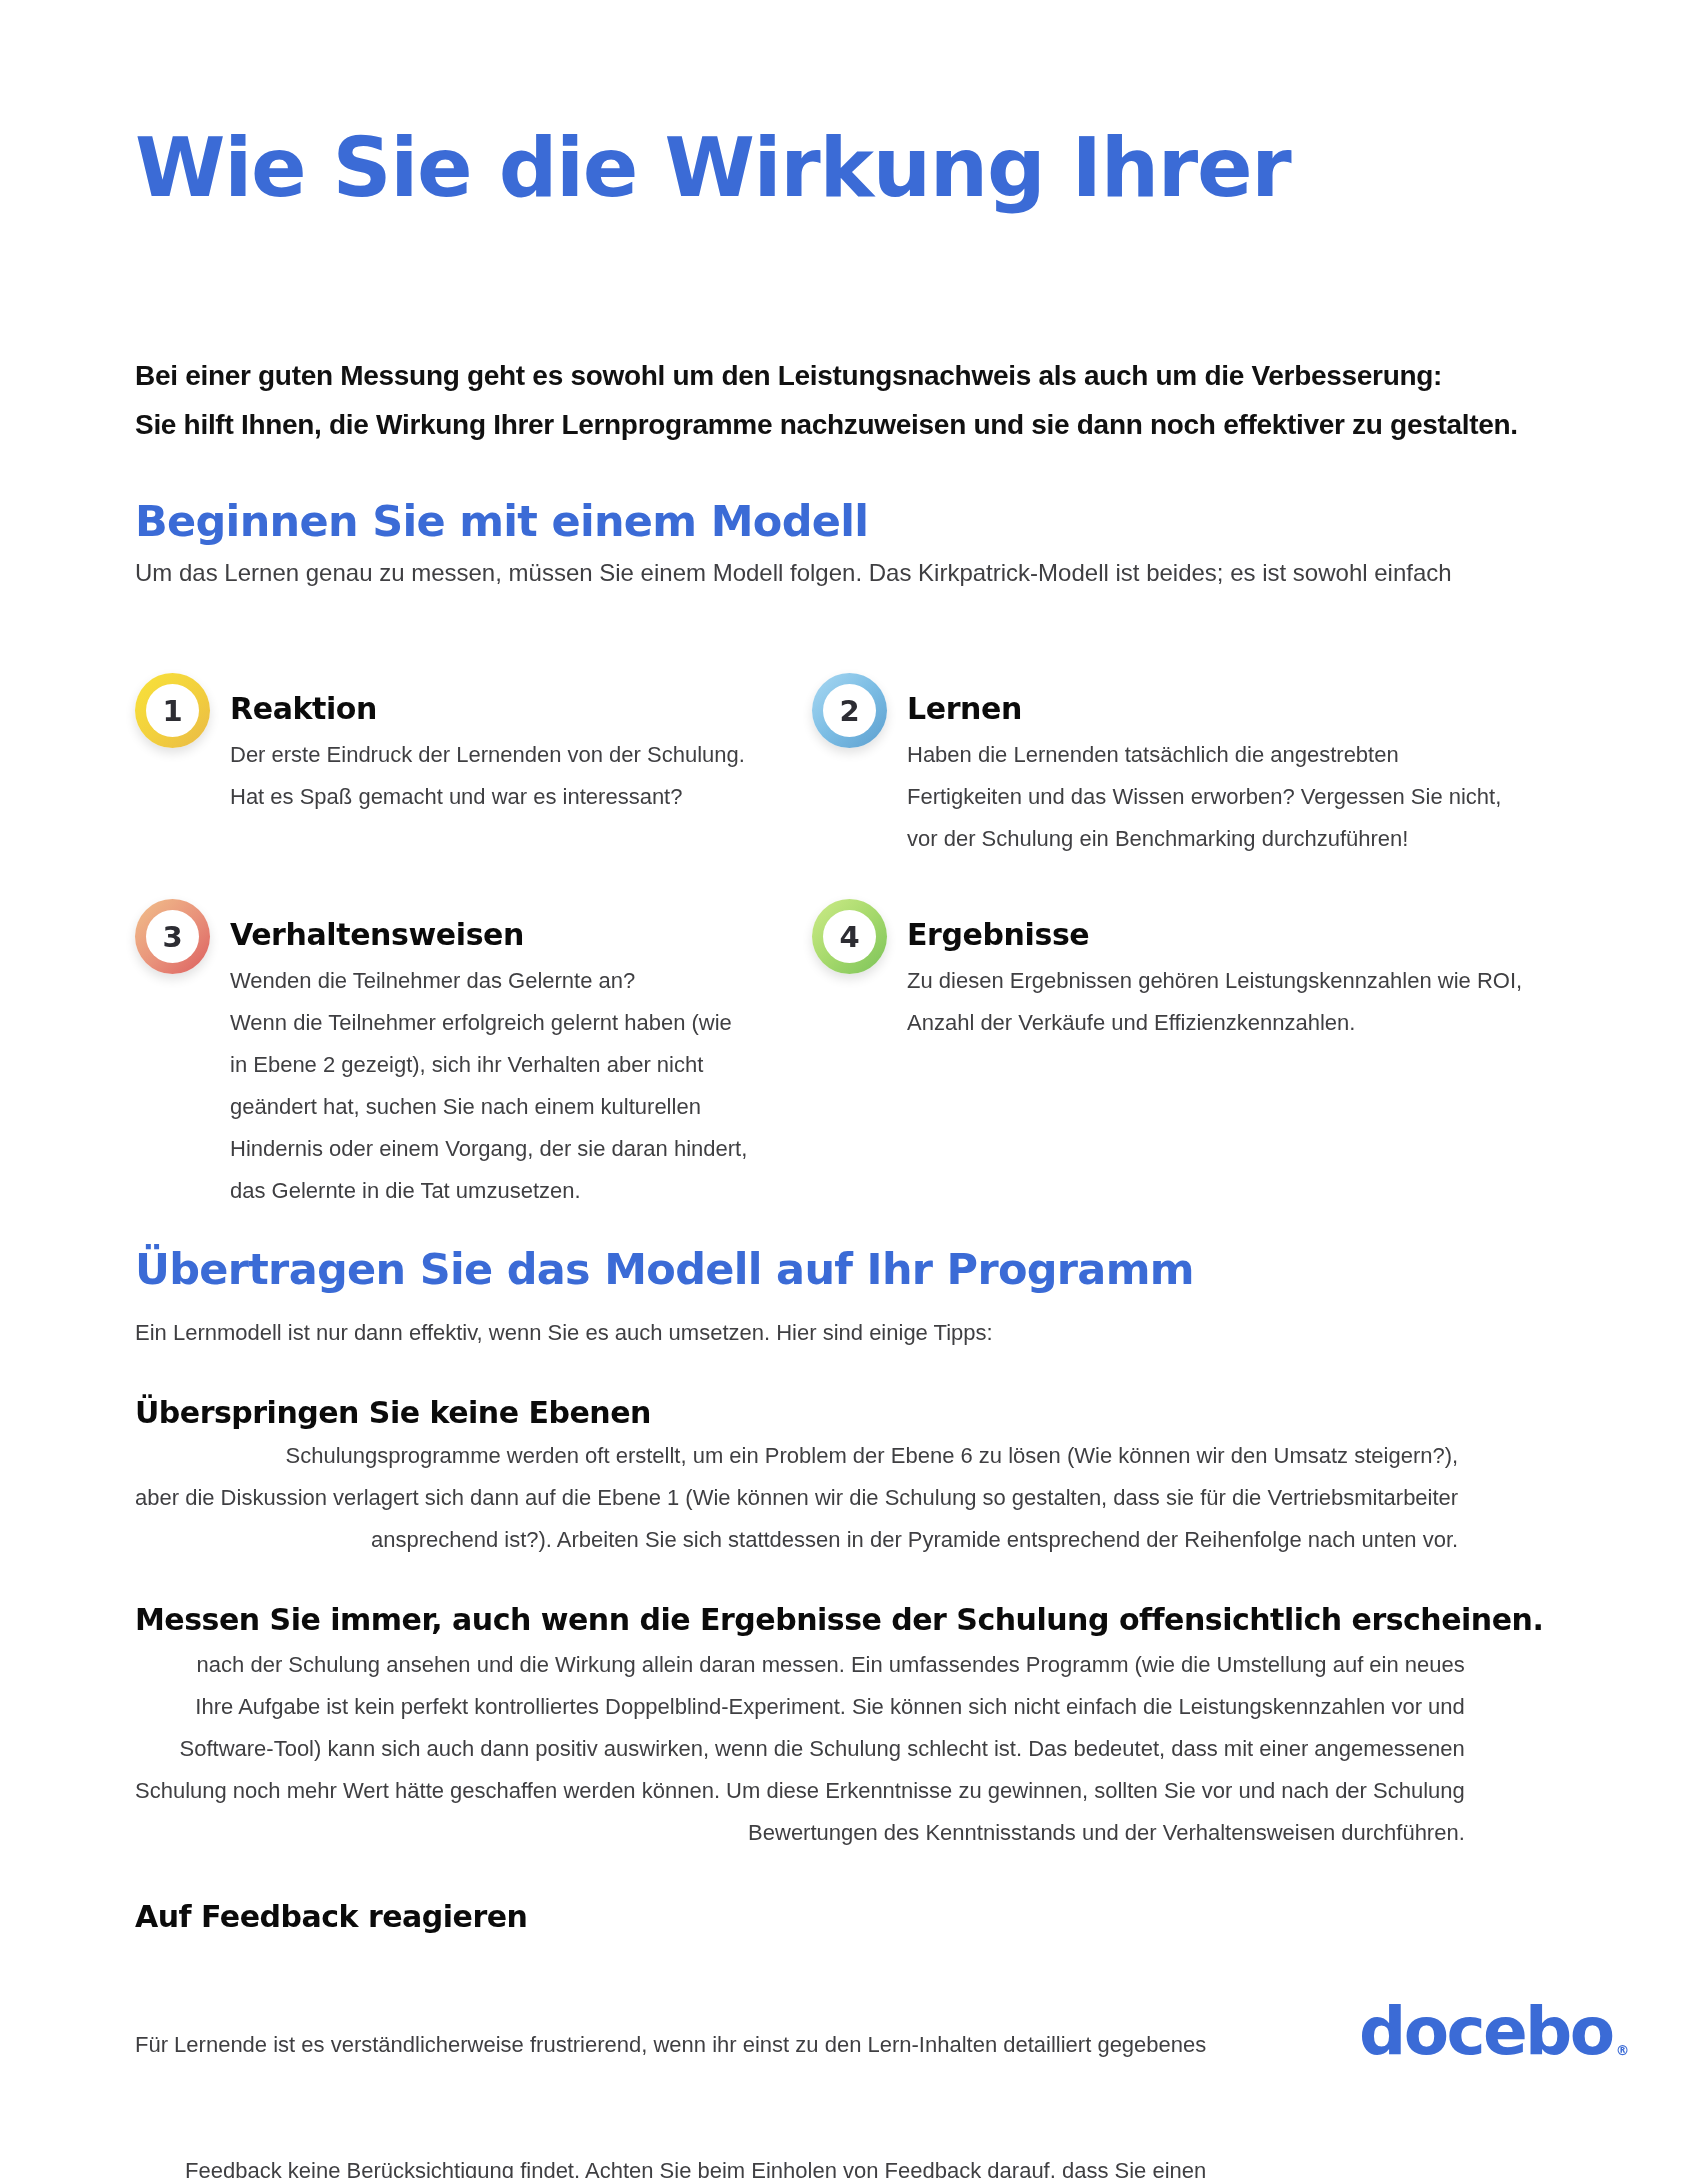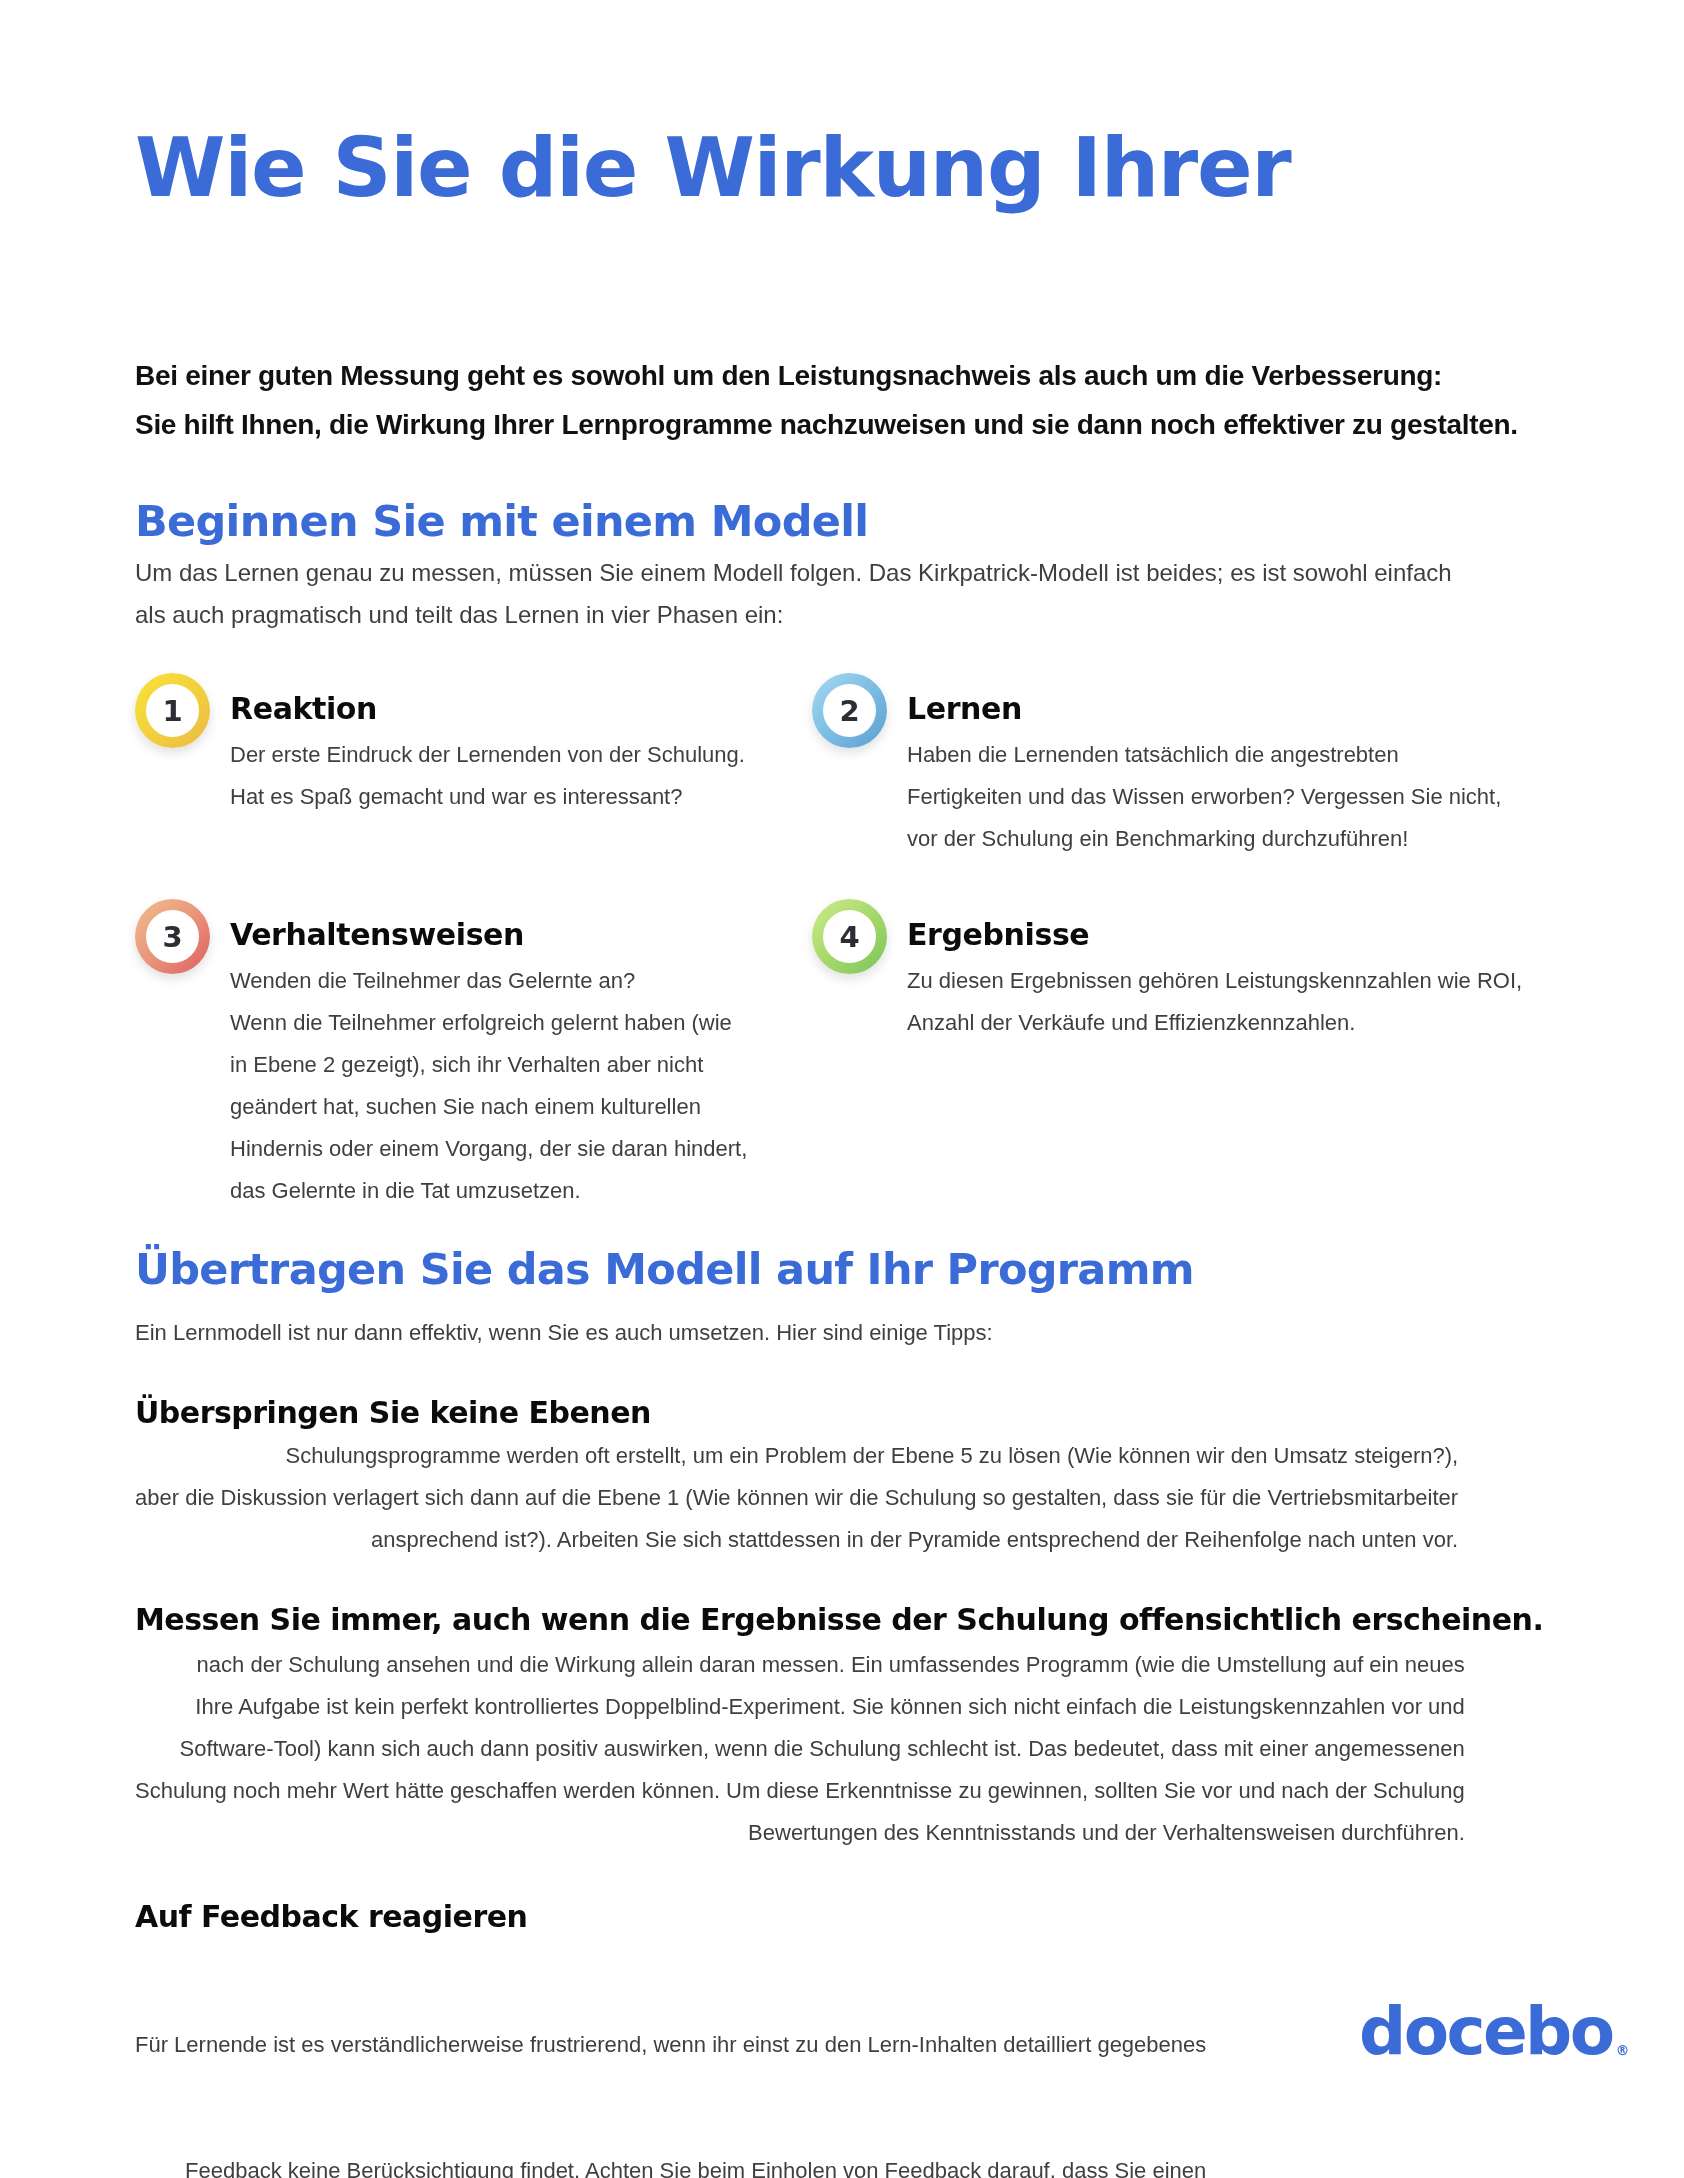--- a/index.html
+++ b/index.html
@@ -166,21 +166,20 @@
   </h1>
 
   <div class="lead">
     <div>Bei einer guten Messung geht es sowohl um den Leistungsnachweis als auch um die Verbesserung:</div>
     <div>Sie hilft Ihnen, die Wirkung Ihrer Lernprogramme nachzuweisen und sie dann noch effektiver zu gestalten.</div>
   </div>
 
   <h2 class="h2" style="top:496px;">Beginnen Sie mit einem Modell</h2>
   <div class="body" style="top:552px;">
     <div>Um das Lernen genau zu messen, müssen Sie einem Modell folgen. Das Kirkpatrick-Modell ist beides; es ist sowohl einfach</div>
-    <div>als auch pragmatisch und teilt das Lernen in vier Phasen ein:</div>
   </div>
 
   <div class="phase" style="left:0; top:673px;">
     <div class="ring ring-yellow">
       <div class="inner">1</div>
     </div>
     <div class="phase-title">Reaktion</div>
     <div class="phase-text">
       <div>Der erste Eindruck der Lernenden von der Schulung.</div>
       <div>Hat es Spaß gemacht und war es interessant?</div>
@@ -223,21 +222,21 @@
       <div>Zu diesen Ergebnissen gehören Leistungskennzahlen wie ROI,</div>
       <div>Anzahl der Verkäufe und Effizienzkennzahlen.</div>
     </div>
   </div>
 
   <h2 class="h2" style="top:1244px;">Übertragen Sie das Modell auf Ihr Programm</h2>
   <div class="body small" style="top:1312px;">Ein Lernmodell ist nur dann effektiv, wenn Sie es auch umsetzen. Hier sind einige Tipps:</div>
 
   <h3 class="h3" style="top:1394px;">Überspringen Sie keine Ebenen</h3>
   <div class="body small" style="top:1435px;">
-    <div>Schulungsprogramme werden oft erstellt, um ein Problem der Ebene 5 zu lösen (Wie können wir den Umsatz steigern?),</div>
+    <div>Schulungsprogramme werden oft erstellt, um ein Problem der Ebene 6 zu lösen (Wie können wir den Umsatz steigern?),</div>
     <div>aber die Diskussion verlagert sich dann auf die Ebene 1 (Wie können wir die Schulung so gestalten, dass sie für die Vertriebsmitarbeiter</div>
     <div>ansprechend ist?). Arbeiten Sie sich stattdessen in der Pyramide entsprechend der Reihenfolge nach unten vor.</div>
   </div>
 
   <h3 class="h3" style="top:1601px;">Messen Sie immer, auch wenn die Ergebnisse der Schulung offensichtlich erscheinen.</h3>
   <div class="body small" style="top:1644px;">
     <div>nach der Schulung ansehen und die Wirkung allein daran messen. Ein umfassendes Programm (wie die Umstellung auf ein neues</div>
     <div>Ihre Aufgabe ist kein perfekt kontrolliertes Doppelblind-Experiment. Sie können sich nicht einfach die Leistungskennzahlen vor und</div>
     <div>Software-Tool) kann sich auch dann positiv auswirken, wenn die Schulung schlecht ist. Das bedeutet, dass mit einer angemessenen</div>
     <div>Schulung noch mehr Wert hätte geschaffen werden können. Um diese Erkenntnisse zu gewinnen, sollten Sie vor und nach der Schulung</div>

